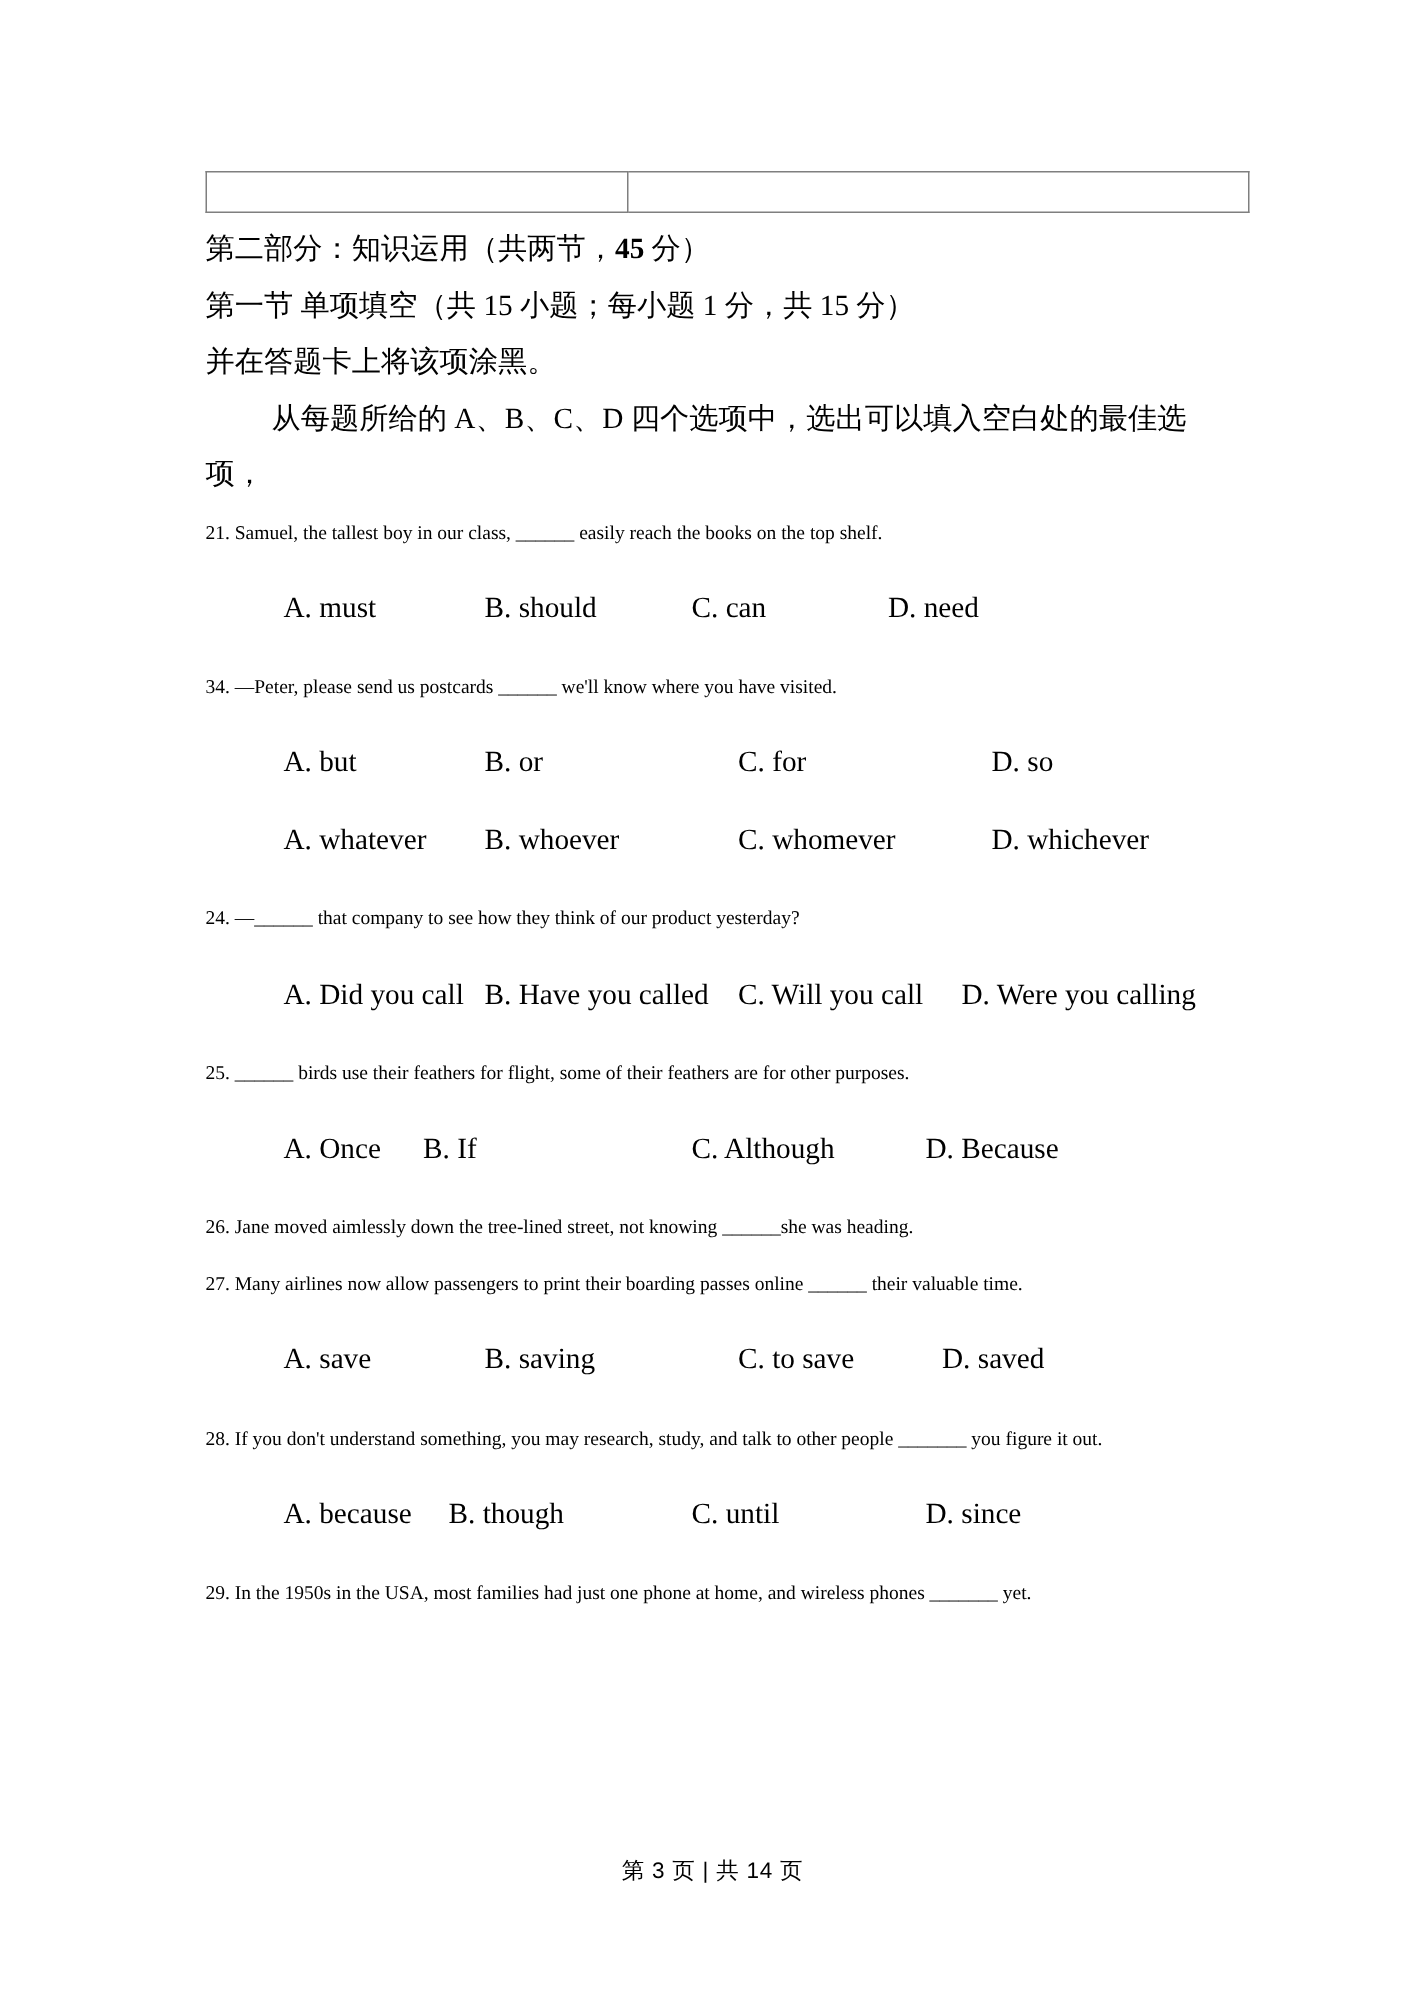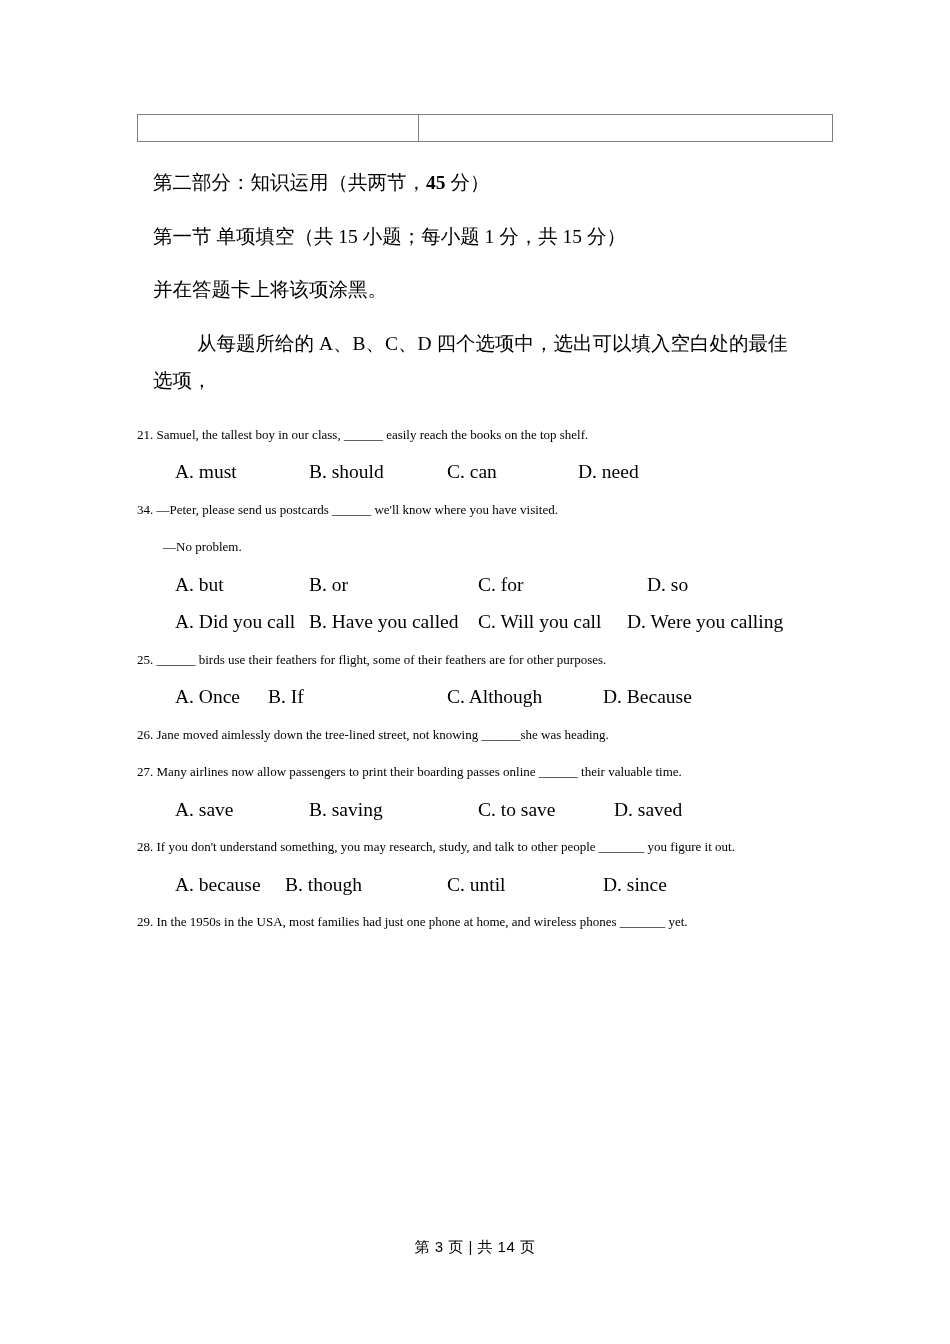--- a/index.html
+++ b/index.html
@@ -46,40 +46,40 @@
   
   .content {
     position: absolute;
     top: 148px;
     left: 0;
     width: 681px;
   }
   .cn {
     font-size: 19.5px;
     line-height: 37.5px;
-    margin: 16px;
+    margin: 0;
   }
   .cn b { font-weight: bold; }
   .indent2 { text-indent: 44px; }
 
   
   .q {
     font-size: 13px;
     line-height: 37.5px;
     margin: 0;
     text-align: justify;
     text-justify: inter-word;
   }
   .q.nojust { text-align: left; }
 
   
   .opts {
     font-size: 19.5px;
     line-height: 37.5px;
-    margin: 0;
+    margin: 14px;
     position: relative;
     height: 37.5px;
     white-space: nowrap;
   }
   .opts span {
     position: absolute;
     top: 0;
     white-space: pre;
   }
 
@@ -121,29 +121,35 @@
 
     <p class="q">21. Samuel, the tallest boy in our class, ______ easily reach the books on the top shelf.</p>
     <p class="opts">
       <span style="left:38px">A. must</span>
       <span style="left:172px">B. should</span>
       <span style="left:310px">C. can</span>
       <span style="left:441px">D. need</span>
     </p>
 
     <p class="q nojust">34. —Peter, please send us postcards ______ we'll know where you have visited.</p>
-    <p class="q nojust" style="text-indent:26px">—No problem.</p>
     <p class="opts">
       <span style="left:38px">A. but</span>
       <span style="left:172px">B. or</span>
       <span style="left:341px">C. for</span>
       <span style="left:510px">D. so</span>
     </p>
 
+    <p class="opts">
+      <span style="left:38px">A. whatever</span>
+      <span style="left:172px">B. whoever</span>
+      <span style="left:341px">C. whomever</span>
+      <span style="left:510px">D. whichever</span>
+    </p>
 
+    <p class="q nojust">24. —______ that company to see how they think of our product yesterday?</p>
     <p class="opts">
       <span style="left:38px">A. Did you call</span>
       <span style="left:172px">B. Have you called</span>
       <span style="left:341px">C. Will you call</span>
       <span style="left:490px">D. Were you calling</span>
     </p>
 
     <p class="q">25. ______ birds use their feathers for flight, some of their feathers are for other purposes.</p>
     <p class="opts">
       <span style="left:38px">A. Once</span>

